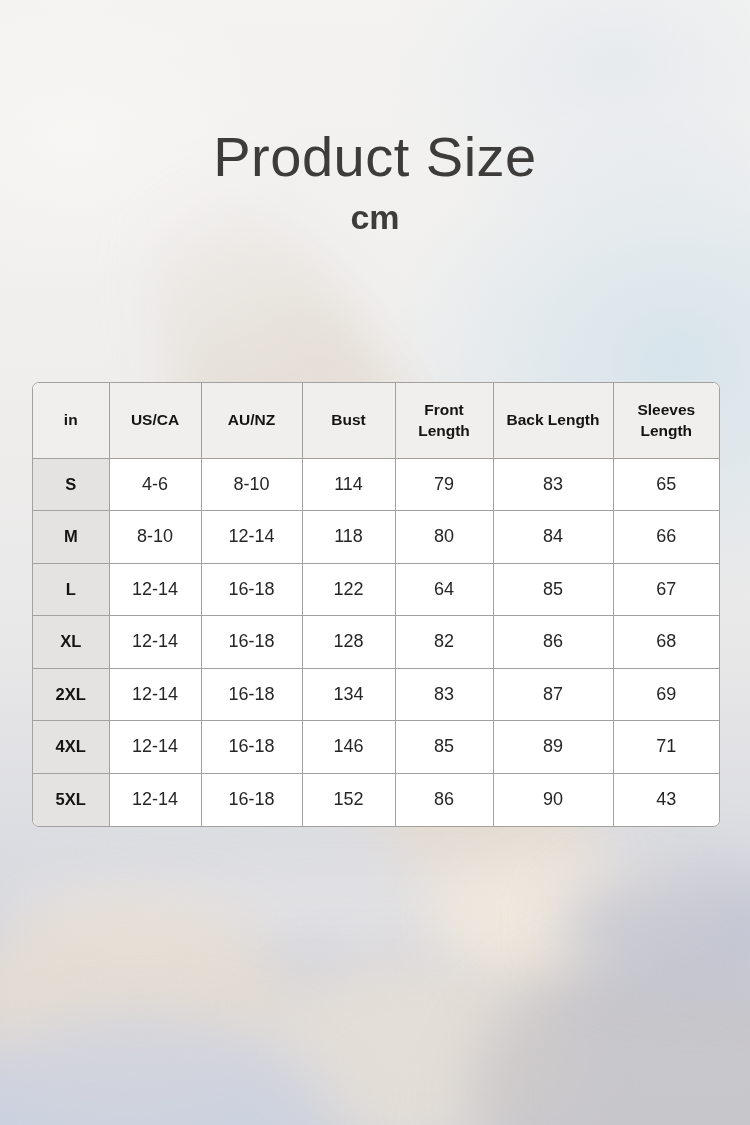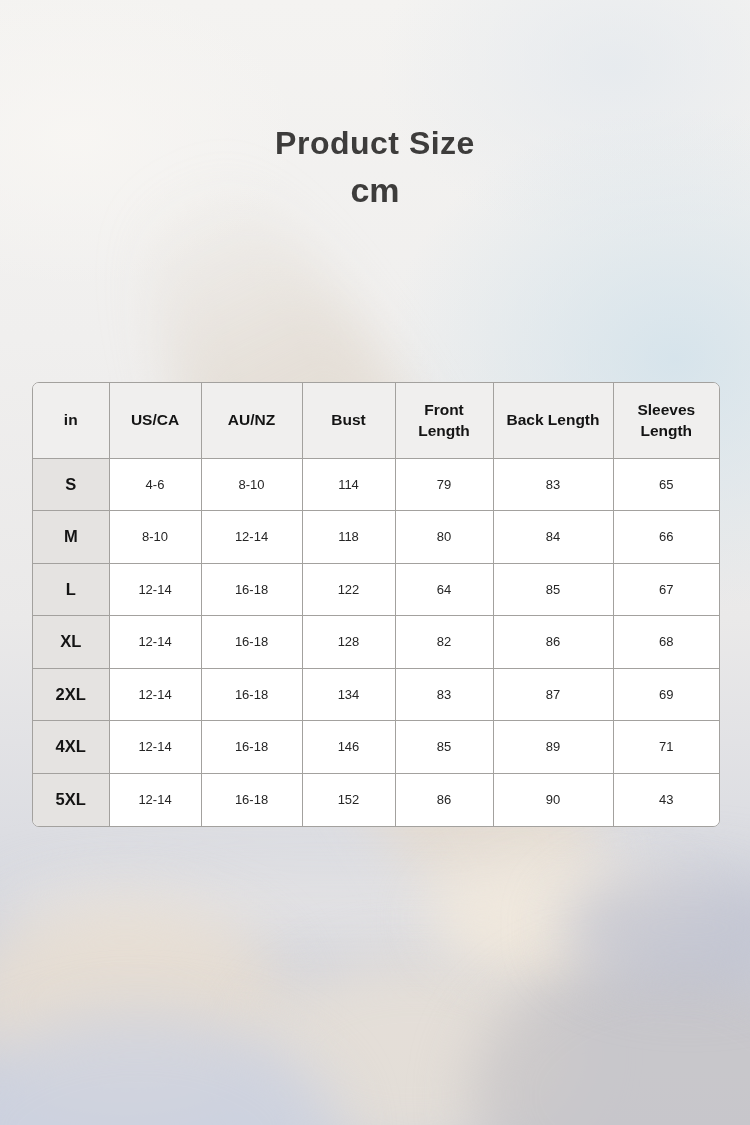--- a/index.html
+++ b/index.html
@@ -34,21 +34,21 @@
   .haze   { left: 0px;   top: 872px;  width: 750px; height: 70px;  background: rgba(238,235,231,0.55); border-radius: 40%; }
   .cloud1 { left: -40px; top: 900px;  width: 330px; height: 210px; background: rgba(236,224,208,0.75); }
   .cloud2 { left: 250px; top: 955px;  width: 330px; height: 200px; background: rgba(238,228,214,0.7); }
   .cloud3 { left: 430px; top: 858px;  width: 260px; height: 120px; background: rgba(242,233,221,0.75); }
   .cloud4 { left: 470px; top: 955px;  width: 380px; height: 280px; background: rgba(199,196,199,0.8); }
   .cloud5 { left: 560px; top: 868px;  width: 260px; height: 120px; background: rgba(190,193,206,0.7); }
   .cloud6 { left: -60px; top: 1015px; width: 400px; height: 230px; background: rgba(205,210,224,0.8); }
 
   
   .title-block { position: absolute; top: 126px; left: 0; right: 0; text-align: center; color: var(--title, #3d3c3b); }
-  .page-title { font-size: 32px; font-weight: 700; letter-spacing: 0.5px; line-height: 1.1; }
+  .page-title { font-size: 56px; font-weight: 400; letter-spacing: 0.5px; line-height: 1.1; }
   .unit { margin-top: 10px; font-size: 34px; font-weight: 700; }
 
   
   .table-wrap {
     position: absolute; left: 32px; top: 382px; width: 686px;
     border: 1px solid var(--border, #a3a19e);
     border-radius: 7px; overflow: hidden;
     background: var(--cell-bg, #ffffff);
   }
   table { width: 100%; border-collapse: collapse; border-style: hidden; table-layout: fixed; }
@@ -62,21 +62,21 @@
     background: var(--header-bg, #f0efee);
     font-size: 15.5px; font-weight: 700; line-height: 1.4;
     color: #141414; padding: 0 10px;
   }
   tbody th {
     background: var(--label-bg, #e5e3e1);
     font-size: 16.5px; font-weight: 700; color: #141414;
   }
   tbody td {
     background: var(--cell-bg, #ffffff);
-    font-size: 13px; font-weight: 400; color: var(--cell-text, #262626);
+    font-size: 18px; font-weight: 400; color: var(--cell-text, #262626);
   }
 </style>
 </head>
 <body>
 
 <div class="stage" style="--title: #3d3c3b; --border: #a3a19e; --header-bg: #f0efee; --label-bg: #e5e3e1; --cell-bg: #ffffff; --cell-text: #262626;">
 
   <div class="bg">
     <div class="blob wing"></div>
     <div class="blob haze"></div>

